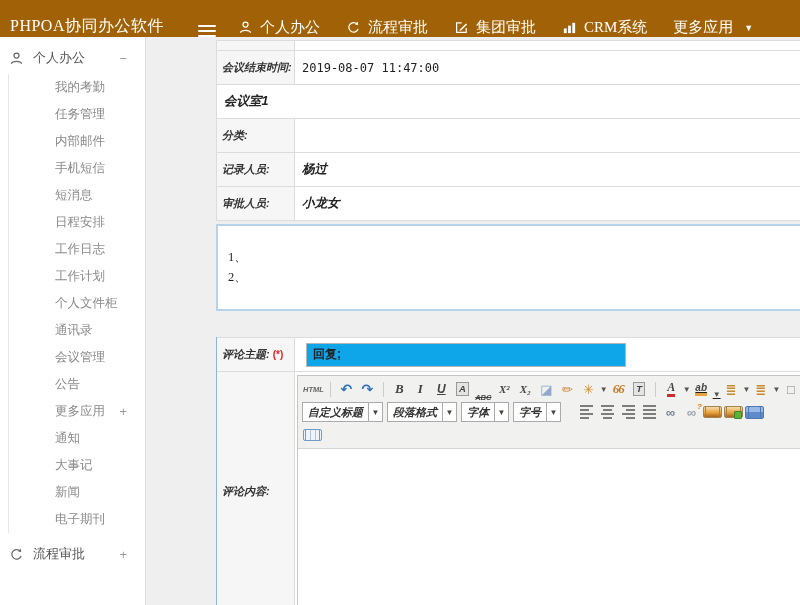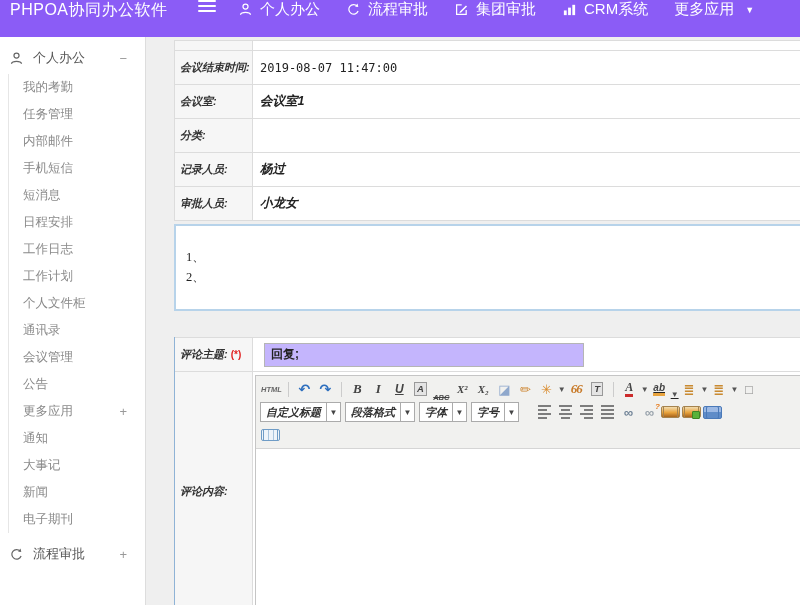--- a/index.html
+++ b/index.html
@@ -1,58 +1,58 @@
 <!DOCTYPE html>
 <html><head>
 <meta charset="utf-8">
 <style>
   * { box-sizing: border-box; margin: 0; padding: 0; }
   html,body { width: 800px; height: 605px; overflow: hidden; }
   body { background:#efefef; font-family:"Liberation Sans","DejaVu Sans",sans-serif; font-size:13px; color:#333; }
 
   
-  .topbar { height:37px; background:#8b5cf6; display:flex; align-items:flex-start; color:#fff; }
+  .topbar { height:37px; background:#a16207; display:flex; align-items:flex-end; color:#fff;font-family:Liberation Serif, serif; }
   .brand { font-size:16px; padding-left:10px; width:190px; letter-spacing:.5px; }
   .menu-toggle { width:18px; display:flex; flex-direction:column; gap:3px; margin:0 22px 0 8px; cursor:pointer; }
   .menu-toggle i { display:block; height:2px; background:#fff; border-radius:1px; }
   .topnav { display:flex; align-items:center; gap:26px; }
   .nav-item { display:flex; align-items:center; gap:7px; font-size:15px; cursor:pointer; white-space:nowrap; }
   .nav-item svg { display:block; }
   .caret { font-size:9px; margin-left:4px; }
 
   
   .layout { display:flex; height:568px; }
   .sidebar { width:146px; background:#fff; border-right:1px solid #ddd; flex:none; overflow:hidden; }
   .side-top { height:32px; margin-top:6px; background:#ececec; display:flex; align-items:center; padding-left:9px; gap:9px; color:#444; font-size:13px; cursor:pointer; }
   .side-parent { height:32px; margin-top:5px; display:flex; align-items:center; padding-left:9px; gap:9px; color:#555; font-size:13px; cursor:pointer; }
   .side-parent .toggle, .side-child .toggle { margin-left:auto; margin-right:18px; color:#999; font-size:13px; }
-  .side-children { margin-left:8px; border-left:1px solid #e6e6e6; }
+  .side-children { margin-left:8px; border-left:1px solid #e6e6e6;padding-left:32px; }
   .side-child { height:27px; display:flex; align-items:center; padding-left:14px; color:#8a8a8a; font-size:12.5px; cursor:pointer; }
   .side-icon { color:#666; display:flex; }
 
   
-  .content { flex:1; padding:3px 0 0 28px; overflow:hidden; }
+  .content { flex:1; padding:3px 0 0 70px; overflow:hidden; }
   .otable { width:760px; background:transparent; }
   .orow { display:flex; height:34px; background:#fff; border-left:1px solid #dcdcdc; border-bottom:1px solid #dcdcdc; }
   .orow.partial { height:11px; border-top:1px solid #dcdcdc; }
   .orow .lab { width:78px; flex:none; background:#f6f6f6; border-right:1px solid #dcdcdc; display:flex; align-items:center; padding-left:5px; font-size:11px; font-style:italic; font-weight:bold; color:#333; }
   .orow .val { flex:1; display:flex; align-items:center; padding-left:7px; font-size:12.5px; font-style:italic; font-weight:bold; color:#222; }
   .orow .val.mono { font-style:normal; font-weight:normal; font-family:"DejaVu Sans Mono","Liberation Mono",monospace; font-size:12px; }
 
   .minutes-box { width:760px; height:87px; margin-top:3px; background:#fff; border:2px solid #b7d3ea; padding:21px 0 0 10px; }
   .minutes-box .mline { font-family:"Liberation Serif","DejaVu Serif",serif; font-size:12.5px; line-height:20px; color:#222; }
 
   .ctable { width:760px; margin-top:26px; border-left:1px solid #8fb3d6; }
   .ctable .orow { border-left:none; border-top:1px solid #dcdcdc; border-bottom:none; }
   .ctable .orow + .orow { border-top:1px solid #dcdcdc; }
   .ctable .crow-subject { height:34px; }
   .ctable .crow-content { height:240px; }
   .ctable .lab { align-items:center; }
   .req { color:#e02020; font-style:normal; margin-left:3px; font-size:10px; }
-  .subject-input { width:320px; height:24px; margin-left:4px; border:1px solid #b5b5b5; font-size:12px; font-weight:bold; padding:0 6px; color:#222; font-family:inherit; background:#c4b5fd; }
+  .subject-input { width:320px; height:24px; margin-left:4px; border:1px solid #b5b5b5; font-size:12px; font-weight:bold; padding:0 6px; color:#222; font-family:inherit; background:#0ea5e9; }
   .ctable .crow-content .lab { justify-content:flex-start; }
   .ctable .crow-content .val { align-items:stretch; padding:3px 2px 0 2px; }
 
   
   .editor { flex:1; border:1px solid #c5c5c5; background:#fff; display:flex; flex-direction:column; }
   .toolbar { background:#f1f1ef; border-bottom:1px solid #d5d5d5; padding:2px 4px 2px 4px; }
   .tb-row { display:flex; align-items:center; height:22px; }
   .tb-row + .tb-row { margin-top:1px; }
   .tb-btn { min-width:19px; height:19px; display:inline-flex; align-items:center; justify-content:center; margin:0 1px; border-radius:2px; cursor:pointer; color:#444; position:relative; }
   .tb-sep { width:1px; height:15px; background:#ccc; margin:0 5px; }
@@ -220,21 +220,20 @@
       <div class="orow partial">
         <div class="lab"></div>
         <div class="val"></div>
       </div>
       <div id="meeting-rows">
           <div class="orow">
             <div class="lab">会议结束时间:</div>
             <div class="val mono">2019-08-07 11:47:00</div>
           </div>
           <div class="orow">
-            <div class="lab">会议室:</div>
             <div class="val">会议室1</div>
           </div>
           <div class="orow">
             <div class="lab">分类:</div>
             <div class="val"></div>
           </div>
           <div class="orow">
             <div class="lab">记录人员:</div>
             <div class="val">杨过</div>
           </div>

